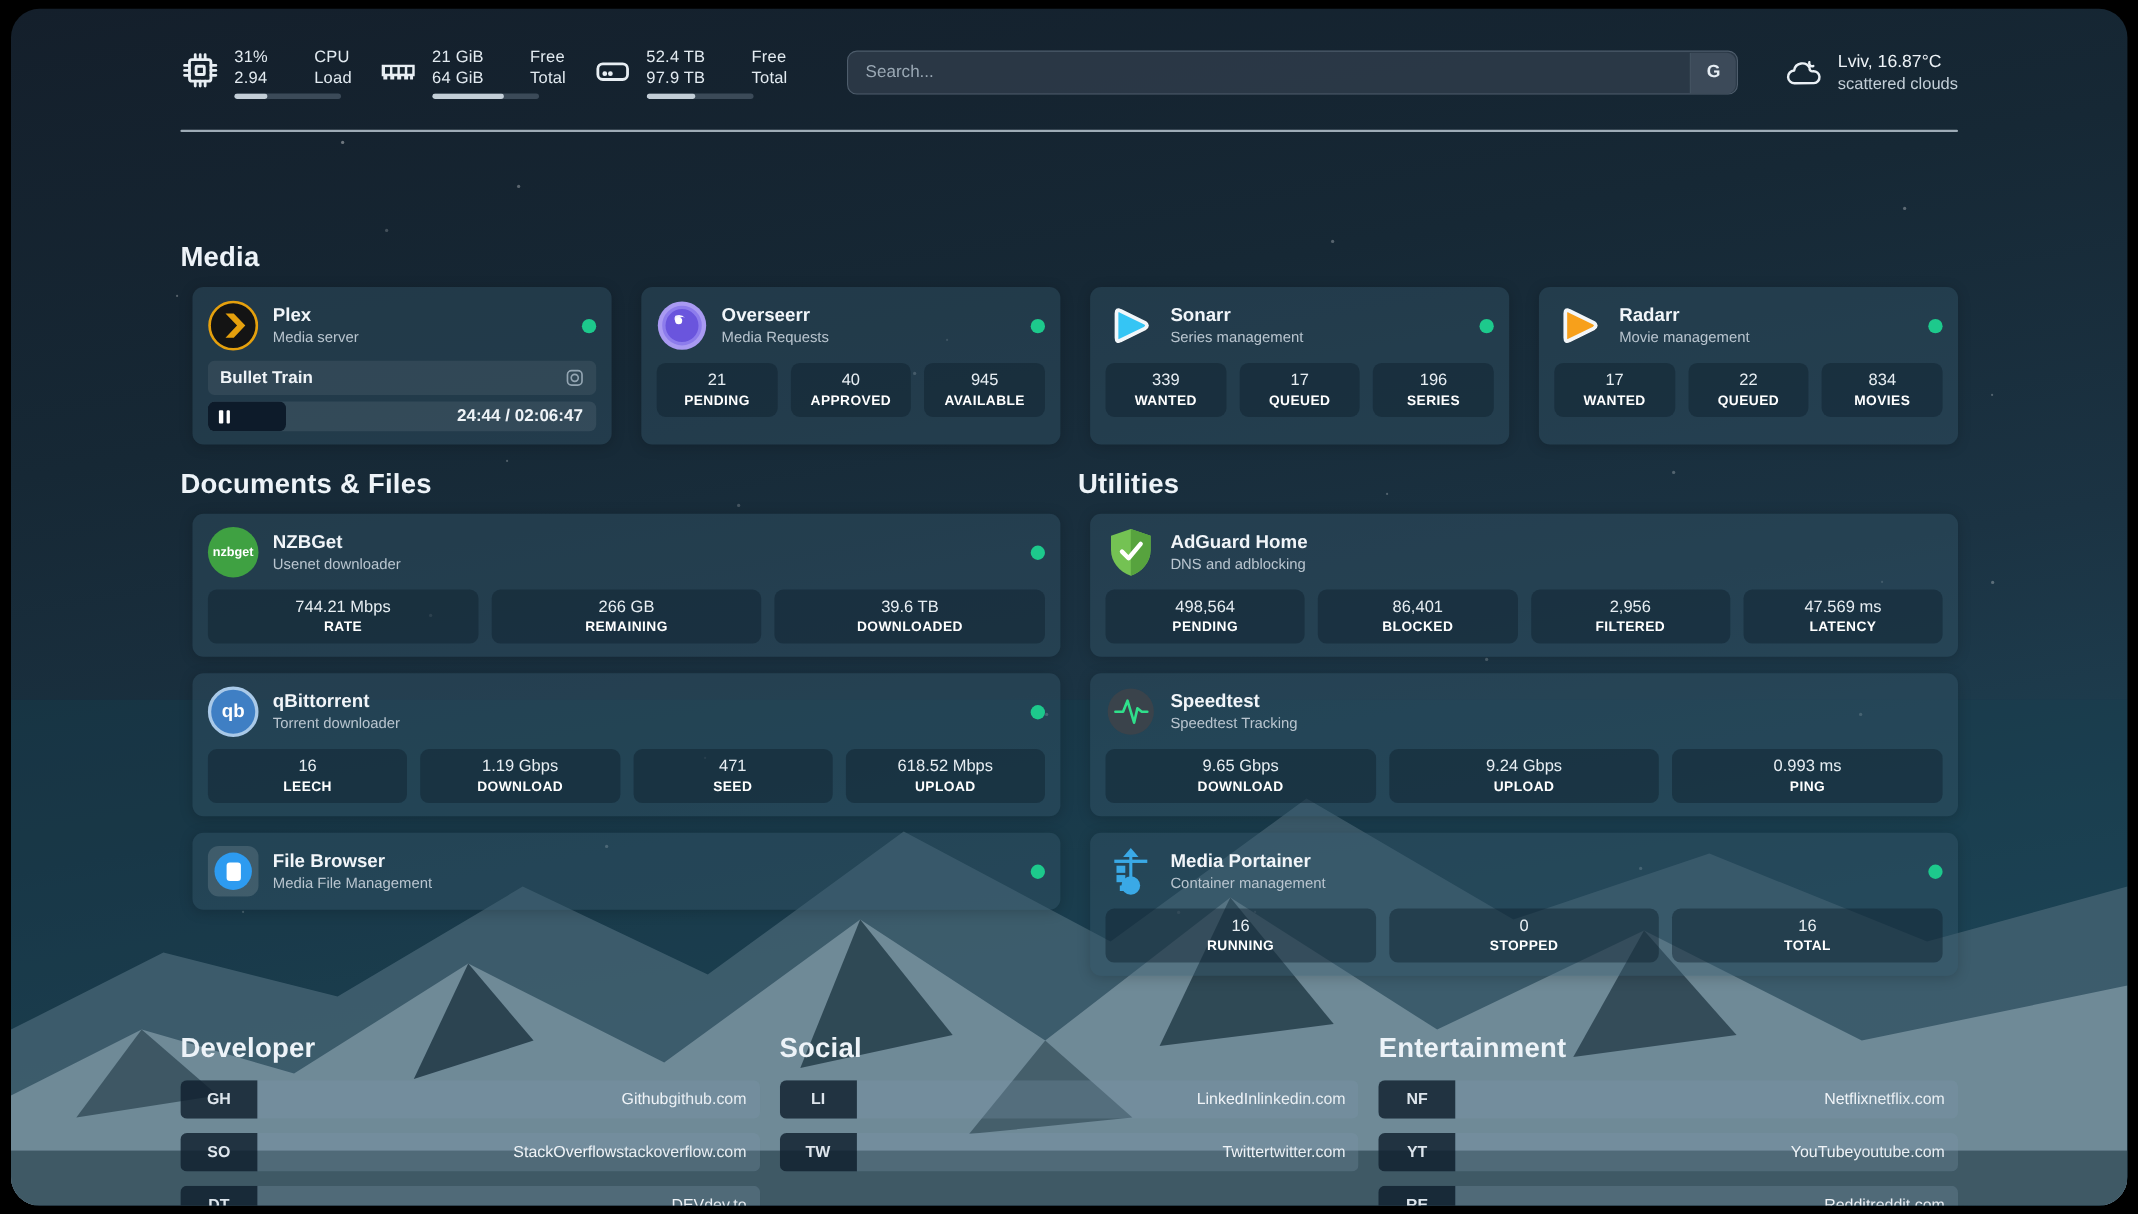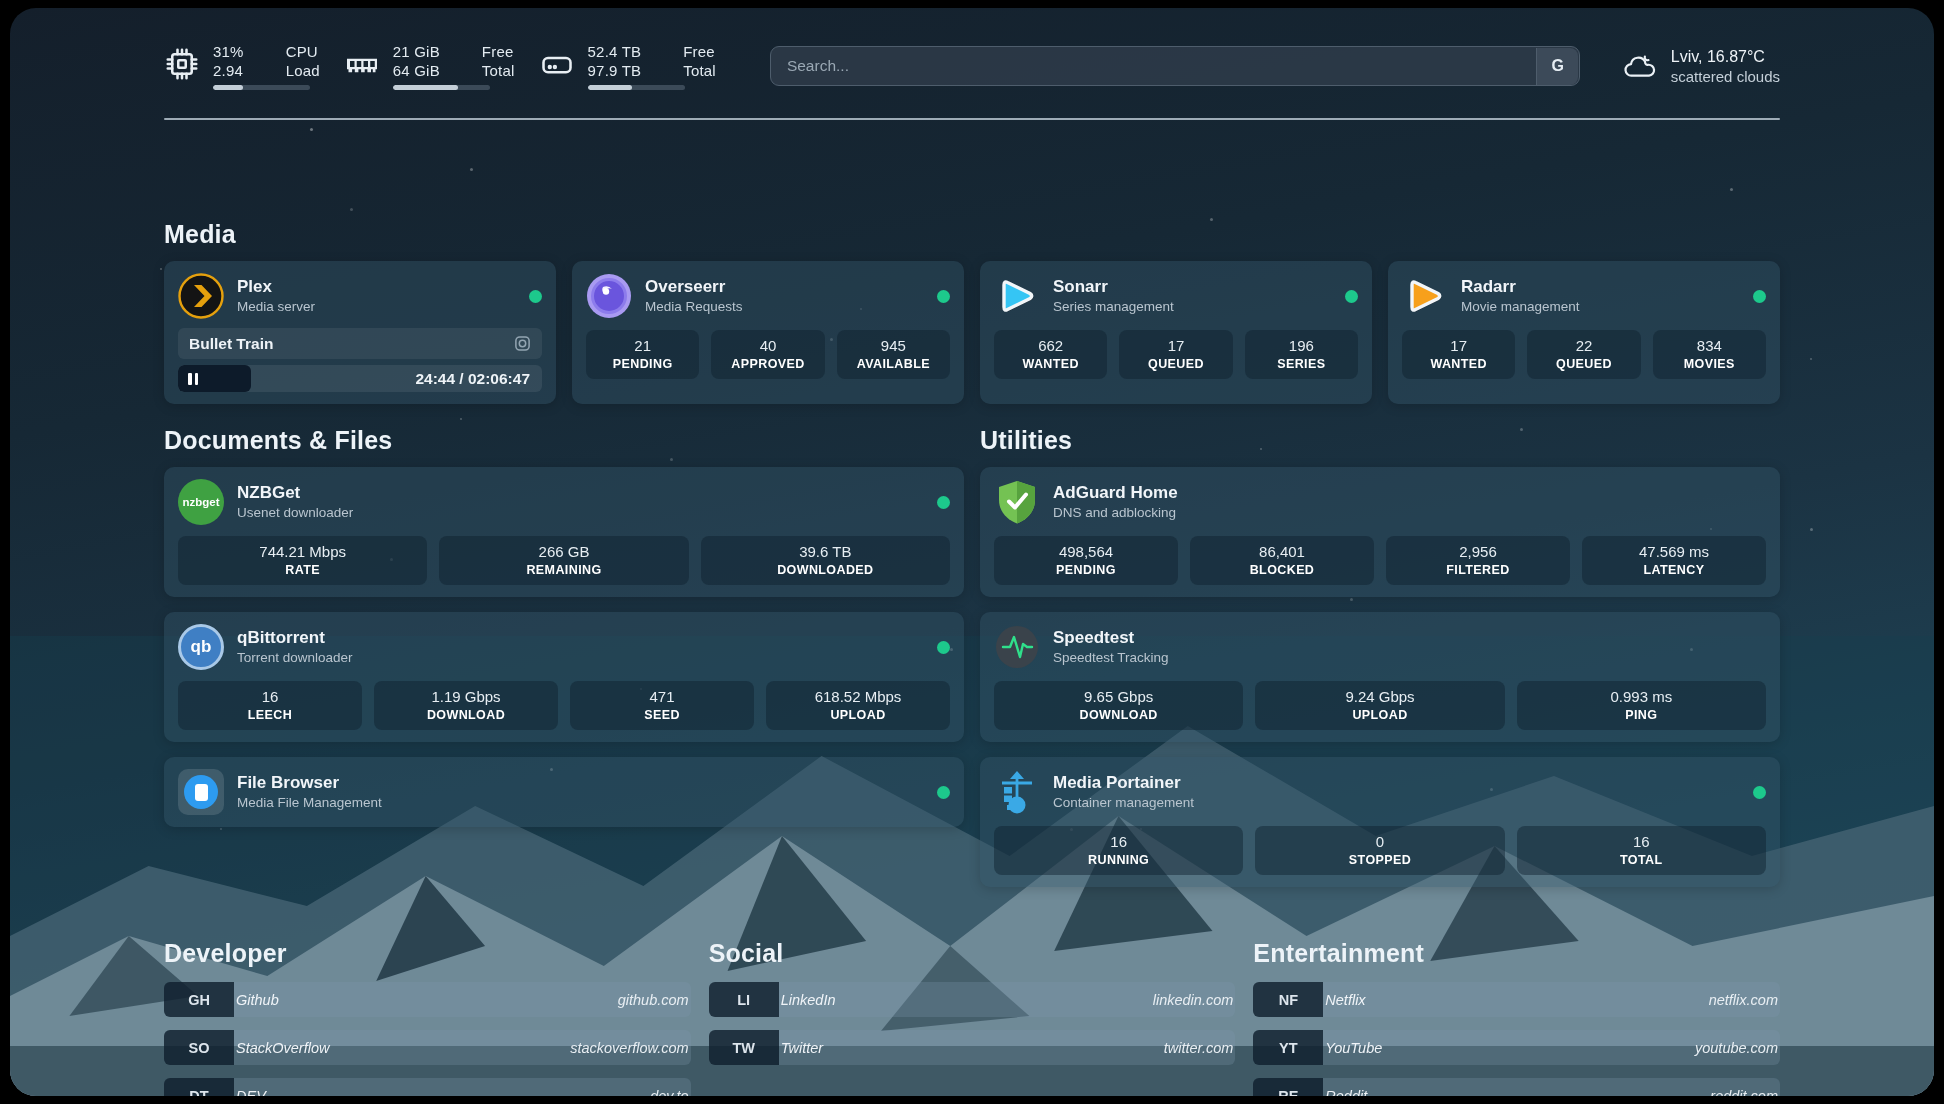--- a/index.html
+++ b/index.html
@@ -52,21 +52,21 @@
 
   
   .section-title { font-size:25px; font-weight:600; color:#edf3f8; letter-spacing:.2px; }
   .media-title { margin-top:100px; }
   .media-grid { display:grid; grid-template-columns:repeat(4,1fr); gap:16px; margin-top:12px; }
   .mid-grid { display:grid; grid-template-columns:1fr 1fr; gap:0 16px; margin-top:22px; }
   .stack { margin-top:12px; display:flex; flex-direction:column; gap:15px; }
 
   .card {
     background:rgba(52,86,105,.42); border-radius:10px; padding:12px 14px;
-    box-shadow:0 2px 12px rgba(0,0,0,.18); cursor:pointer;
+    box-shadow:0 2px 12px rgba(0,0,0,.18); cursor:pointer;margin-left:11px;
   }
   .card-head { display:flex; align-items:center; gap:13px; }
   .app-icon { width:46px; height:46px; flex-shrink:0; }
   .head-text { flex:1; min-width:0; }
   .app-name { font-size:17px; font-weight:600; color:#f1f5f9; line-height:22px; }
   .app-desc { font-size:13.5px; color:#b9c5cf; line-height:18px; }
   .status-dot { width:13px; height:13px; border-radius:50%; background:#1dc98c; flex-shrink:0; align-self:center; }
   .stats-row { display:flex; gap:12px; margin-top:11px; }
   .stat-tile { flex:1; background:rgba(13,30,45,.45); border-radius:8px; padding:6px 4px; text-align:center; }
   .stat-value { font-size:15px; color:#e7eef3; line-height:20px; }
@@ -84,21 +84,21 @@
   .pause-icon span { width:3.5px; height:12px; background:#fff; border-radius:1px; }
   .np-time { margin-left:auto; padding-right:12px; font-size:15.5px; font-weight:bold; color:#eef3f7; z-index:1; }
 
   
   .bottom-grid { display:grid; grid-template-columns:repeat(3,1fr); gap:0 18px; margin-top:52px; }
   .links { margin-top:14px; display:flex; flex-direction:column; gap:13px; }
   .link-row { display:flex; height:35px; border-radius:6px; overflow:hidden; cursor:pointer; }
   .link-tag { width:70px; background:rgba(16,32,46,.82); color:#dde5ec; font-size:14.5px; font-weight:bold;
     display:flex; align-items:center; justify-content:center; flex-shrink:0; }
   .link-body { flex:1; background:rgba(125,152,172,.27); display:flex; align-items:center;
-    justify-content:space-between; padding:0 2px;font-style:italic; }
+    justify-content:flex-end; padding:0 12px; }
   .link-name { font-size:14.5px; color:#f0f4f8; }
   .link-url { font-size:14.5px; color:#e8eef3; }
 
   .icon-circle { width:46px; height:46px; border-radius:50%; display:flex; align-items:center; justify-content:center; flex-shrink:0; }
   .np-cam { color:#93a5b2; }
 </style>
 </head>
 <body>
 
 <div class="stage">
@@ -285,21 +285,21 @@
               <path d="M13.5 9.5 Q10 7.5 10 12 L10 34 Q10 38.5 13.5 36.5 L36 25.5 Q39.5 23 36 20.5 Z" fill="#35c5f4" stroke="#f2f6f9" stroke-width="3.4"></path>
             </svg>
             <div class="head-text">
               <div class="app-name">Sonarr</div>
               <div class="app-desc">Series management</div>
             </div>
             <div class="status-dot"></div>
           </div>
           <div class="stats-row">
             <div class="stat-tile">
-              <div class="stat-value">662</div>
+              <div class="stat-value">339</div>
               <div class="stat-label">WANTED</div>
             </div>
             <div class="stat-tile">
               <div class="stat-value">17</div>
               <div class="stat-label">QUEUED</div>
             </div>
             <div class="stat-tile">
               <div class="stat-value">196</div>
               <div class="stat-label">SERIES</div>
             </div>

